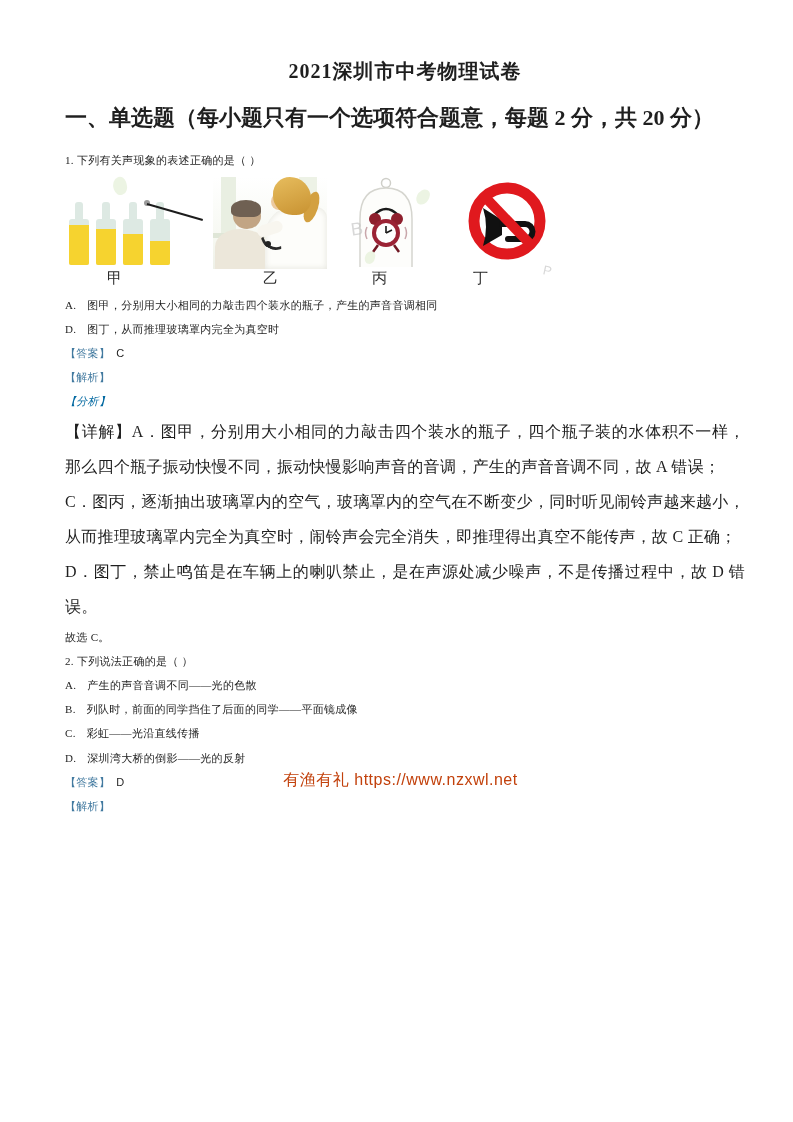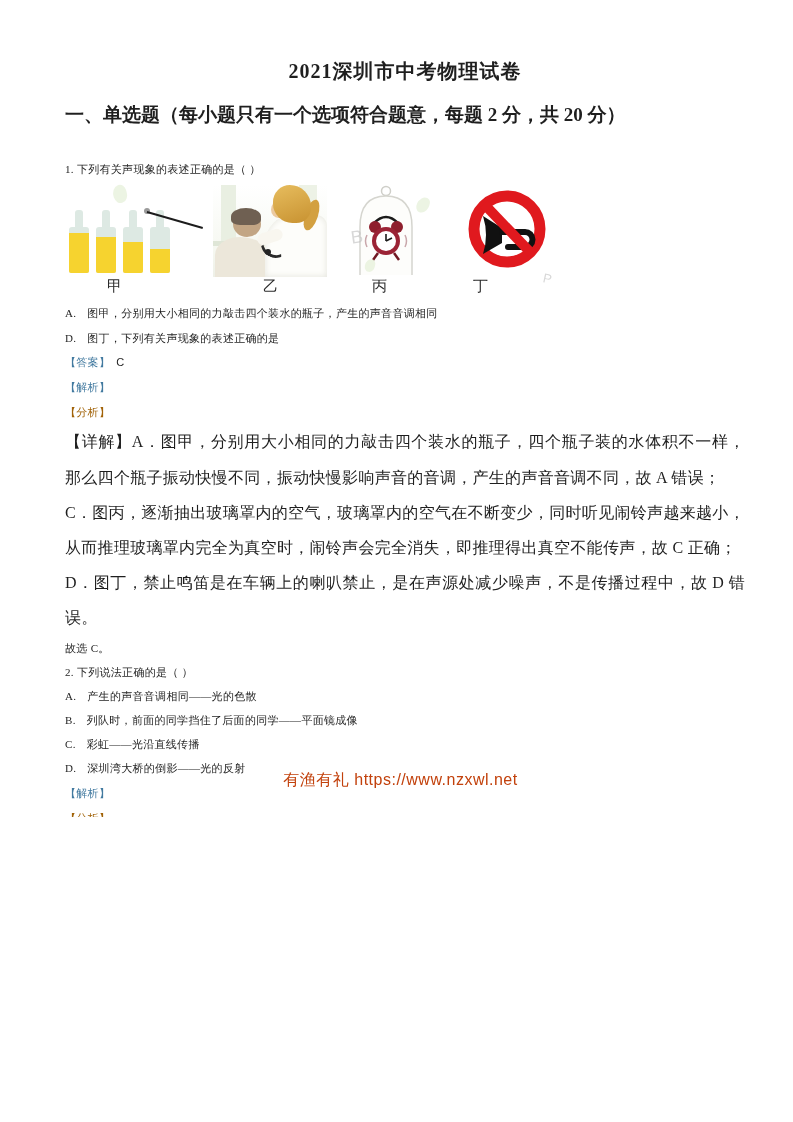--- a/index.html
+++ b/index.html
@@ -12,31 +12,31 @@
     overflow:hidden;
   }
   .content{padding:52px 48px 0 65px;}
   .doc-title{
     margin:6px 0 14px 0;
     text-align:center;
     font-size:20px;font-weight:bold;
     letter-spacing:1px;
   }
   .section-heading{
-    margin:0 0 26px 0;
-    font-size:19px;font-weight:bold;
+    margin:0 0 12px 0;
+    font-size:22px;font-weight:bold;
     line-height:1.7;
   }
   .row{margin:0;font-size:11px;line-height:2.2;letter-spacing:0.3px;}
   .para{margin:0;font-size:16px;line-height:2.2;letter-spacing:0.3px;
         text-align:justify;text-justify:inter-ideograph;}
   .opt-key{display:inline-block;margin-right:11px;}
-  .ans-label{color:#41799f;font-family:Liberation Mono, monospace;}
+  .ans-label{color:#41799f;}
   .ans-value{margin-left:6px;font-family:"Liberation Sans","DejaVu Sans",sans-serif;}
-  .fenxi{color:#a16207;}
+  .fenxi{color:#0369a1;font-style:italic;}
 
   
   .figures{position:relative;width:680px;height:118px;margin:2px 0 0 0;}
   .fig-label{position:absolute;top:94px;font-size:15px;color:#2a2a2a;}
 
   
   .bottles{position:absolute;left:4px;top:24px;width:110px;height:66px;}
   .bottle{position:absolute;bottom:0;width:20px;height:46px;background:#dde9e3;border-radius:3px 3px 2px 2px;}
   .bottle .neck{position:absolute;left:6px;top:-17px;width:8px;height:18px;background:#dde9e3;border-radius:3px 3px 0 0;}
   .bottle .liquid{position:absolute;bottom:0;left:0;width:100%;background:#f6d32f;border-radius:0 0 2px 2px;}
@@ -160,36 +160,37 @@
       <span class="fig-label" style="left:408px;">丁</span>
 
       <span class="wm wm-b">B</span>
       <span class="wm wm-p">P</span>
       <div class="leaf leaf1"></div>
       <div class="leaf leaf2"></div>
       <div class="leaf leaf3"></div>
     </div>
 
     <p class="row"><span class="opt-key">A.</span><span>图甲，分别用大小相同的力敲击四个装水的瓶子，产生的声音音调相同</span></p>
-    <p class="row"><span class="opt-key">D.</span><span>图丁，下列有关声现象的表述正确的是</span></p>
+    <p class="row"><span class="opt-key">D.</span><span>图丁，从而推理玻璃罩内完全为真空时</span></p>
 
     <p class="row"><span class="ans-label">【答案】</span><span class="ans-value">C</span></p>
     <p class="row"><span class="ans-label">【解析】</span></p>
     <p class="row"><span class="fenxi">【分析】</span></p>
 
     <p class="para"><span>【详解】</span><span>A．图甲，分别用大小相同的力敲击四个装水的瓶子，四个瓶子装的水体积不一样，那么四个瓶子振动快慢不同，振动快慢影响声音的音调，产生的声音音调不同，故 A 错误；</span></p>
     <p class="para"><span>C．图丙，逐渐抽出玻璃罩内的空气，玻璃罩内的空气在不断变少，同时听见闹铃声越来越小，从而推理玻璃罩内完全为真空时，闹铃声会完全消失，即推理得出真空不能传声，故 C 正确；</span></p>
     <p class="para"><span>D．图丁，禁止鸣笛是在车辆上的喇叭禁止，是在声源处减少噪声，不是传播过程中，故 D 错误。</span></p>
     <p class="row">故选 C。</p>
 
     <p class="row">2. 下列说法正确的是（       ）</p>
-    <p class="row"><span class="opt-key">A.</span><span>产生的声音音调相同——光的色散</span></p>
+    <p class="row"><span class="opt-key">A.</span><span>产生的声音音调不同——光的色散</span></p>
     <p class="row"><span class="opt-key">B.</span><span>列队时，前面的同学挡住了后面的同学——平面镜成像</span></p>
     <p class="row"><span class="opt-key">C.</span><span>彩虹——光沿直线传播</span></p>
     <p class="row"><span class="opt-key">D.</span><span>深圳湾大桥的倒影——光的反射</span></p>
 
+    <p class="row"><span class="ans-label">【答案】</span><span class="ans-value">D</span></p>
     <p class="row"><span class="ans-label">【解析】</span></p>
     <p class="row"><span class="fenxi">【分析】</span></p>
 
   </div>
 
   <div class="footer">有渔有礼 https://www.nzxwl.net</div>
 </div>
 
 </body></html>

